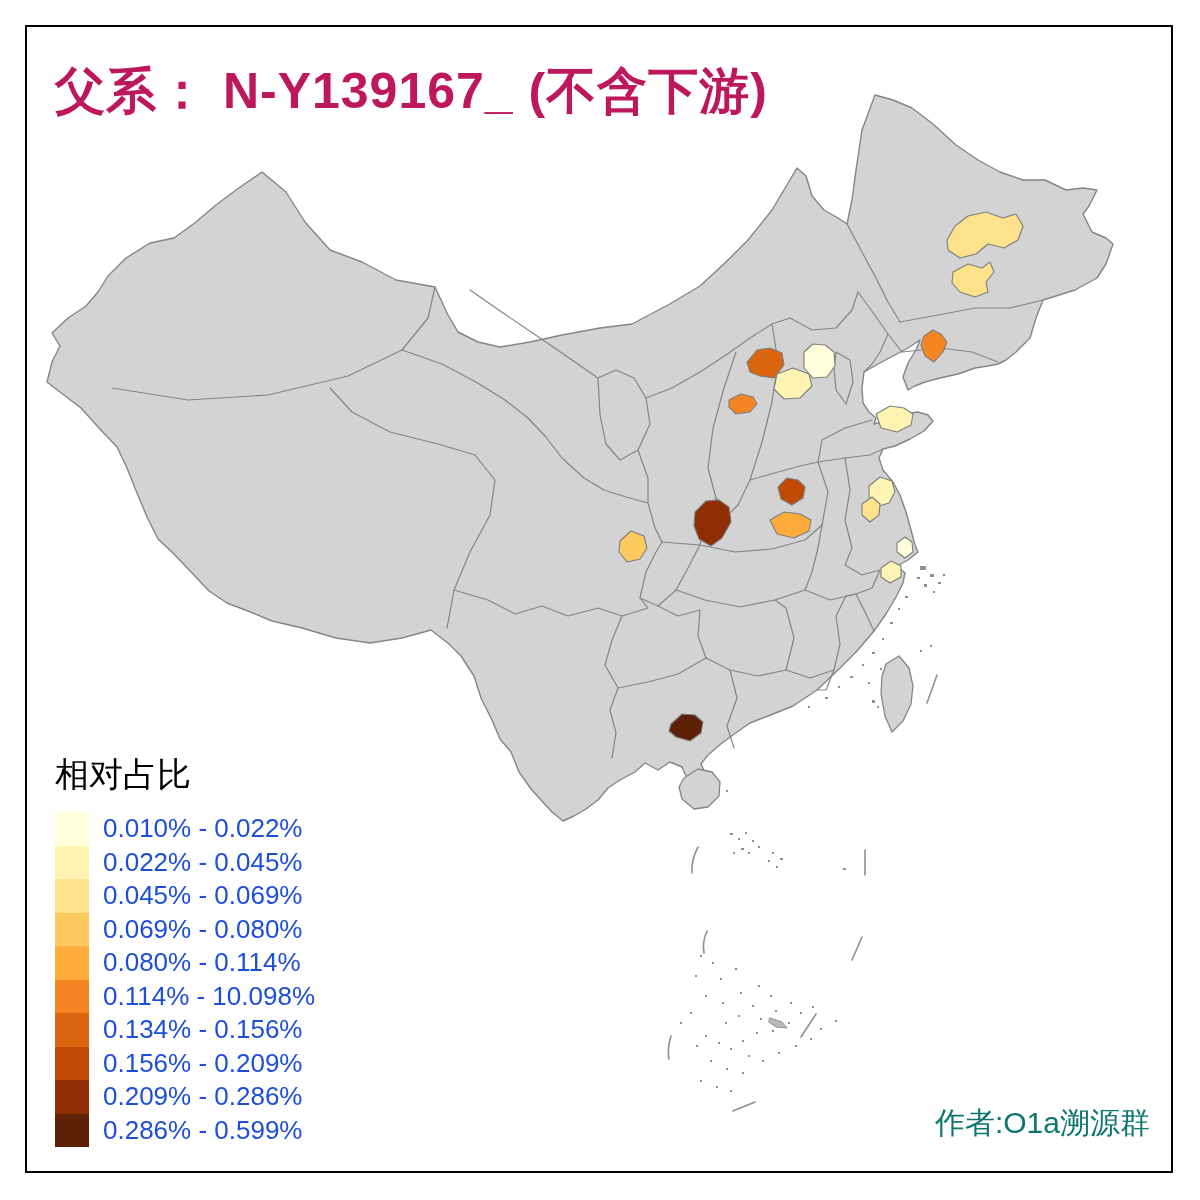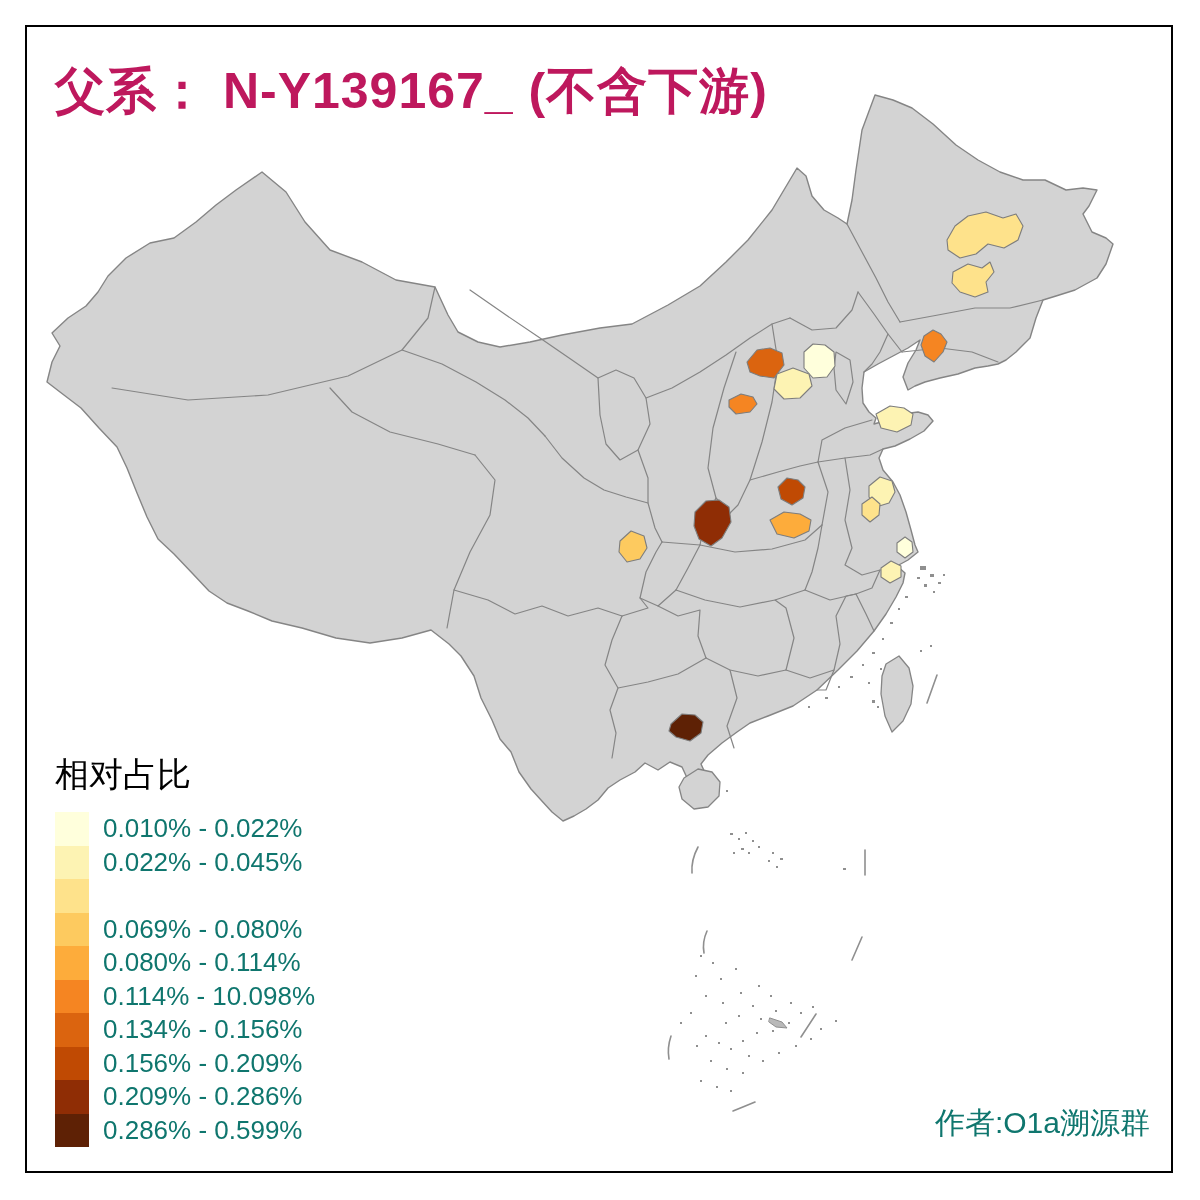--- a/index.html
+++ b/index.html
@@ -15,21 +15,21 @@
   .map-title{
     position:absolute;left:55px;top:58px;width:900px;
     font-size:50px;font-weight:bold;color:#be185d;letter-spacing:1px;
     white-space:nowrap;
   }
   svg.map{position:absolute;left:0;top:0;width:1200px;height:1200px;}
   .legend{position:absolute;left:55px;top:752px;}
   .legend-title{font-size:34px;color:#000;margin-bottom:14px;}
   .legend-row{display:flex;align-items:center;height:33.5px;}
   .legend-swatch{width:34px;height:33.5px;flex:0 0 34px;}
-  .legend-label{font-size:26px;color:#0f766e;padding-left:14px;white-space:nowrap;}
+  .legend-label{font-size:26px;color:#1d4ed8;padding-left:14px;white-space:nowrap;}
   .author{
     position:absolute;right:50px;top:1103px;font-size:30px;color:#0f766e;white-space:nowrap;
   }
 </style>
 </head>
 <body style="--land: #d3d3d3; --border: #858585; --sea: #ffffff; --frame: #000000;">
 
 <div class="frame"></div>
 
 <div class="map-title">父系： N-Y139167_ (不含下游)</div>
@@ -243,20 +243,21 @@
     <div class="legend-label lab">0.010% - 0.022%</div>
   </div>
 
   <div class="legend-row">
     <div class="legend-swatch" style="background: rgb(253, 243, 179);"></div>
     <div class="legend-label lab">0.022% - 0.045%</div>
   </div>
 
   <div class="legend-row">
     <div class="legend-swatch" style="background: rgb(254, 226, 139);"></div>
+    <div class="legend-label lab">0.045% - 0.069%</div>
   </div>
 
   <div class="legend-row">
     <div class="legend-swatch" style="background: rgb(253, 202, 95);"></div>
     <div class="legend-label lab">0.069% - 0.080%</div>
   </div>
 
   <div class="legend-row">
     <div class="legend-swatch" style="background: rgb(253, 172, 59);"></div>
     <div class="legend-label lab">0.080% - 0.114%</div>

